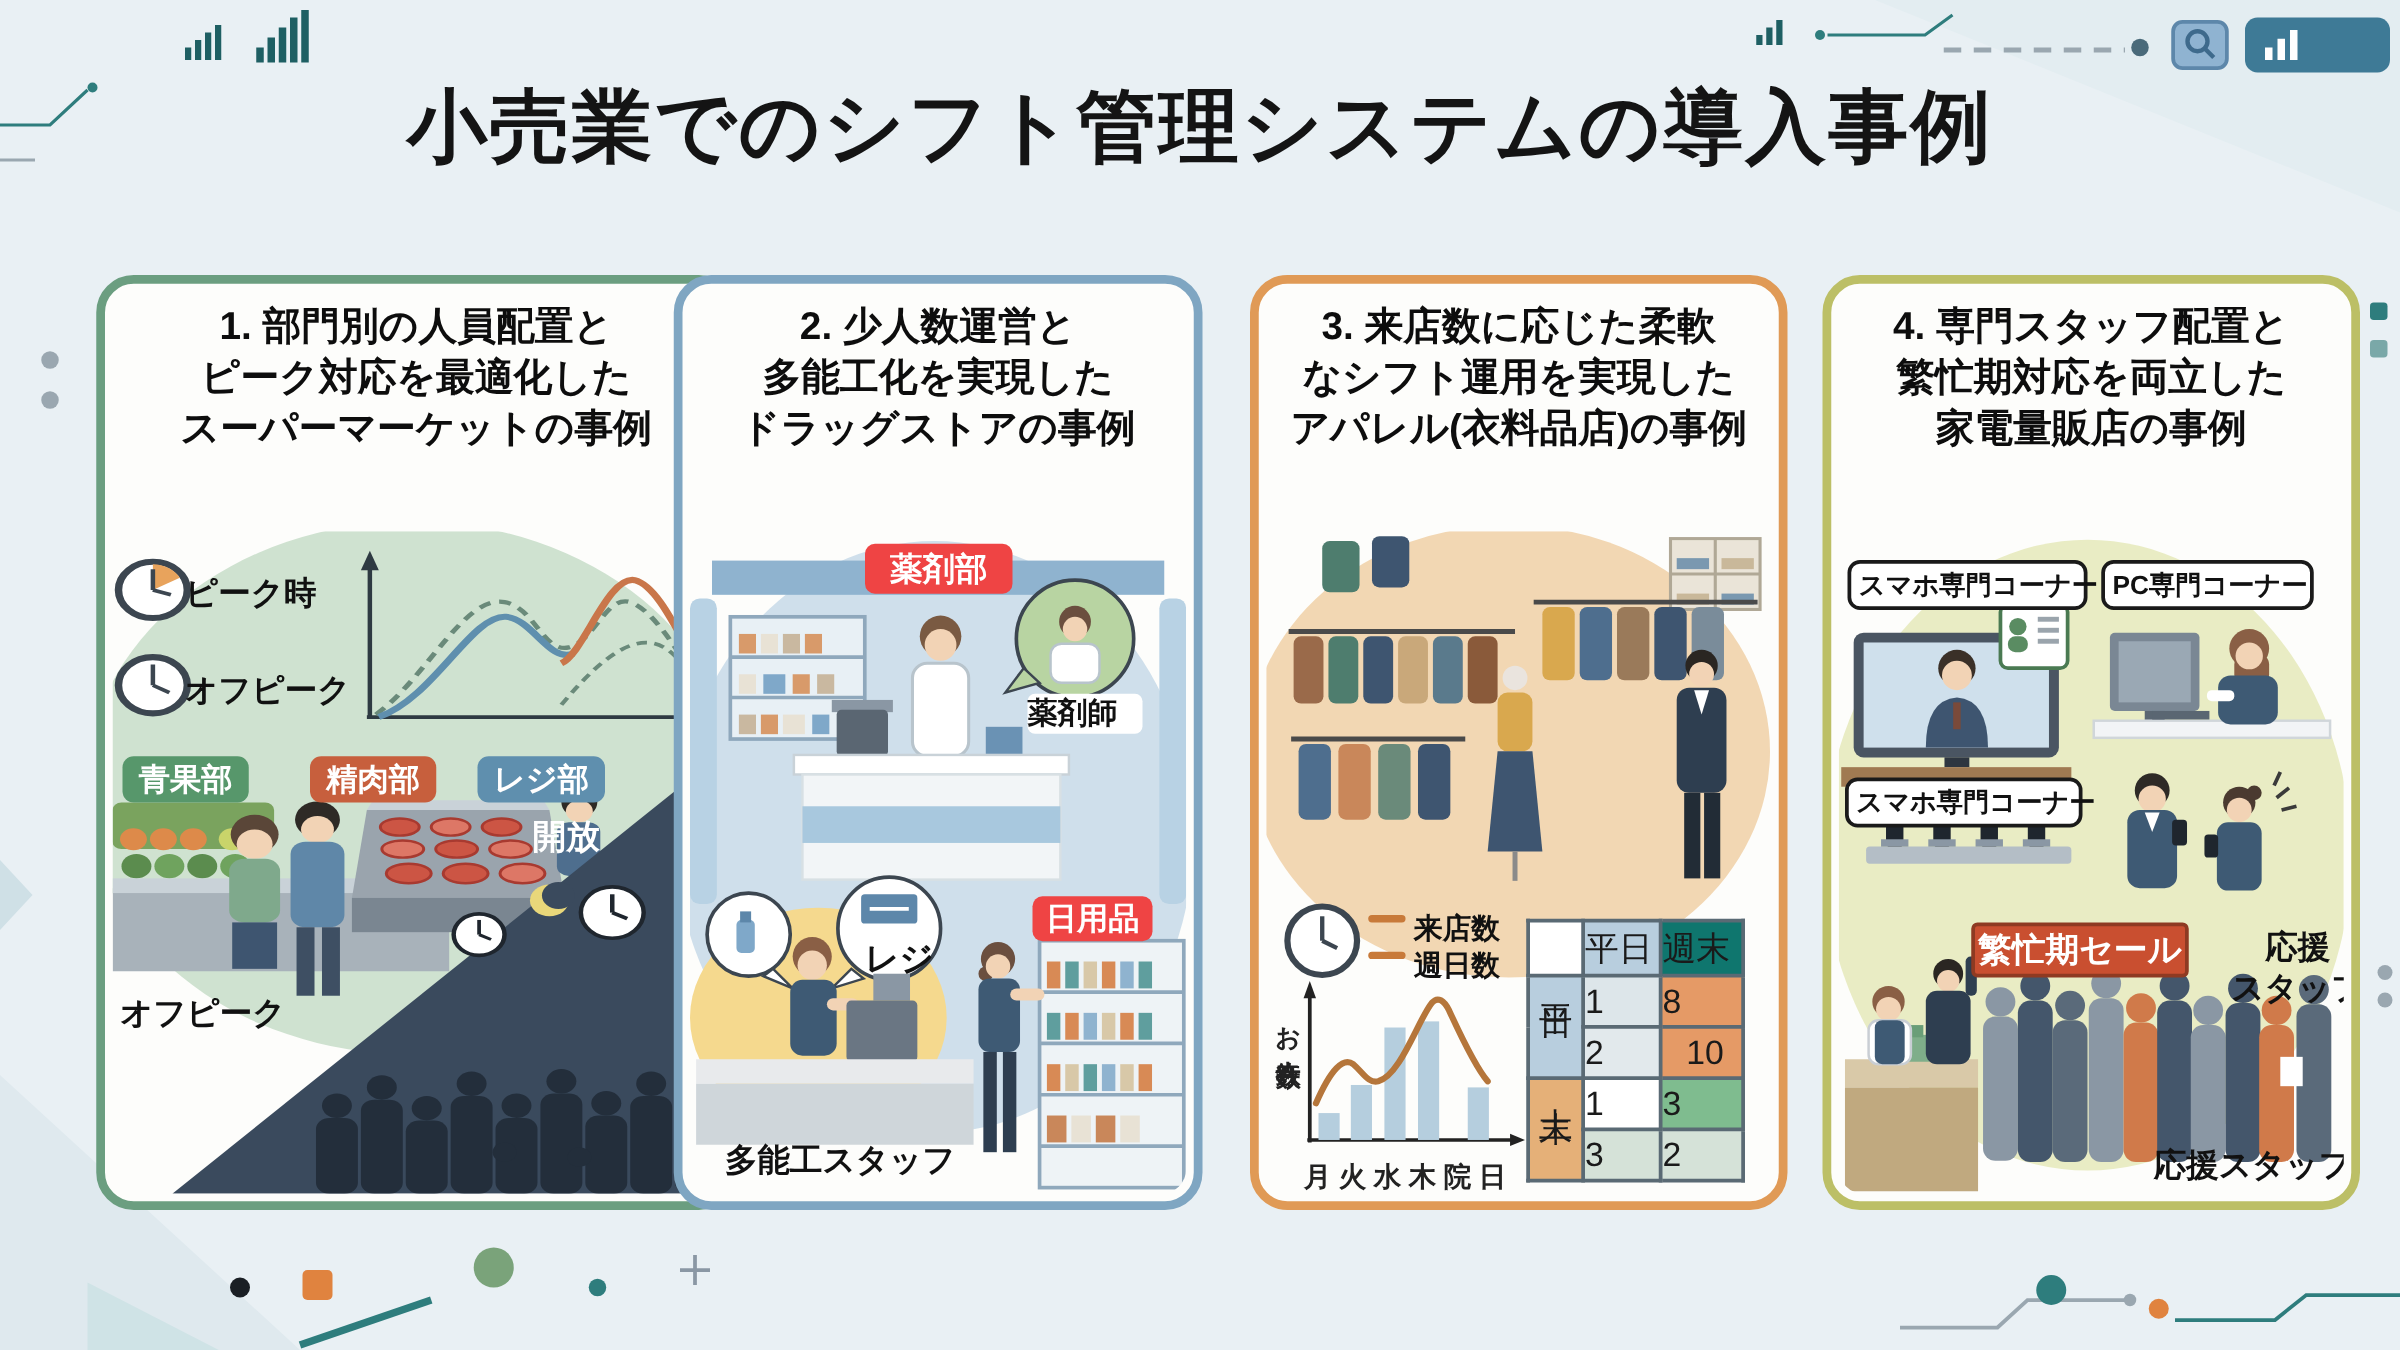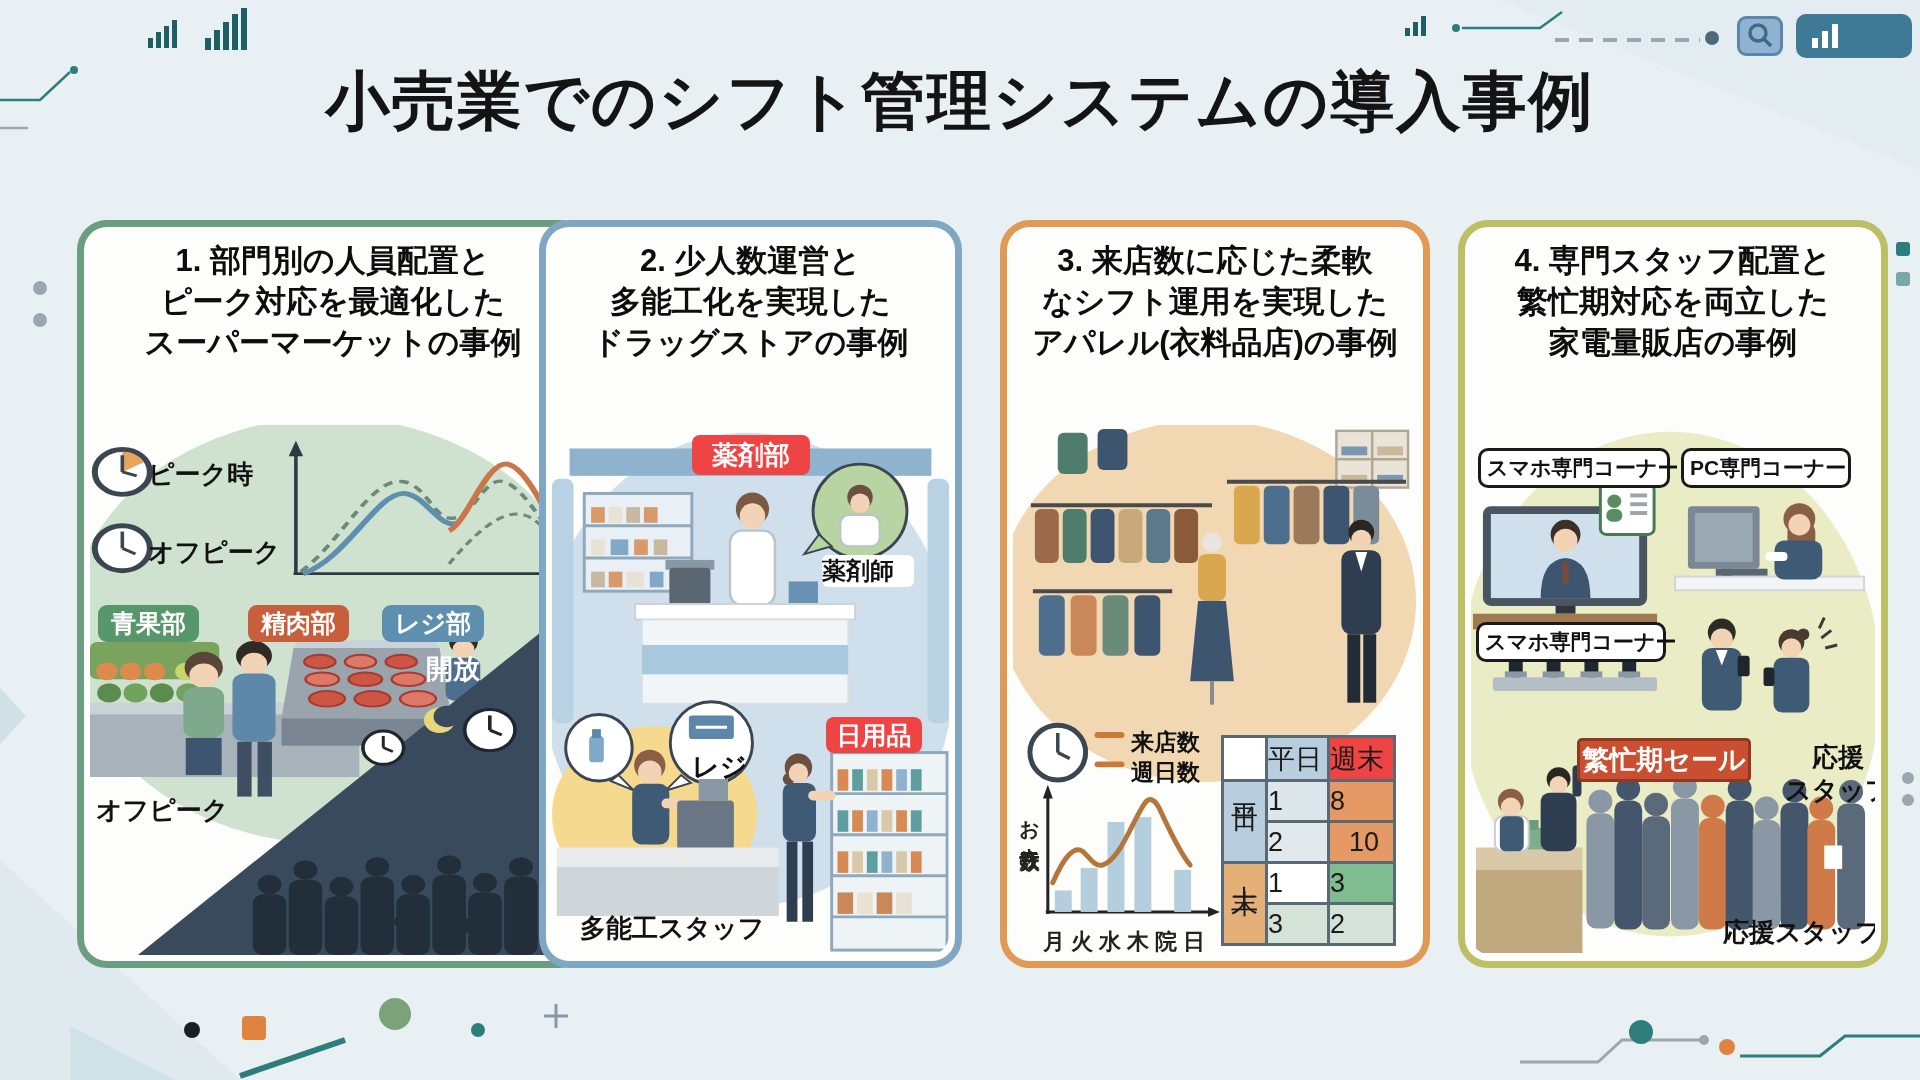--- a/index.html
+++ b/index.html
@@ -454,21 +454,21 @@
       <span>水</span>
         <span>木</span>
       <span>院</span>
         <span>日</span>
     </div>
     <table class="shift">
       <tbody>
           <tr>
         <td style="width:44px; height:44px; background:#fff;"></td>
         <td style="width:62px; background:#b8cede;">平日</td>
-        <td style="width:66px; background:#ef4444;">週末</td>
+        <td style="width:66px; background:#0f766e;">週末</td>
       </tr>
       <tr>
         <td rowspan="2" class="rg" style="background:#b8cede; height:82px;">平日</td>
         <td style="height:41px; background:#dde6ea;">1</td>
         <td style="background:#e59a66;">8</td>
       </tr>
       <tr>
         <td style="height:41px; background:#e2e9ec;">2</td>
         <td style="background:#e59a66;padding-left:19px;">10</td>
       </tr>

